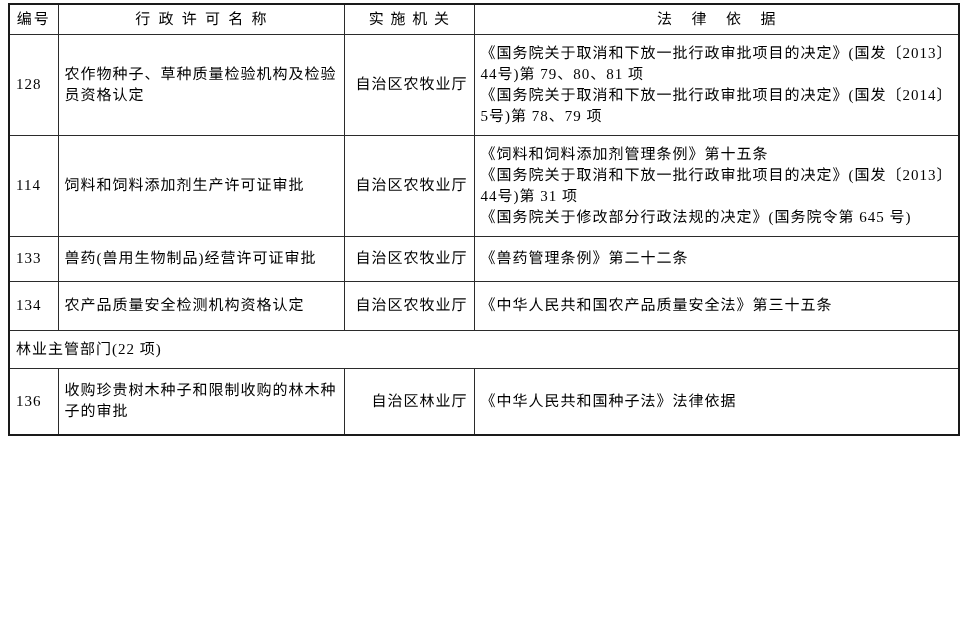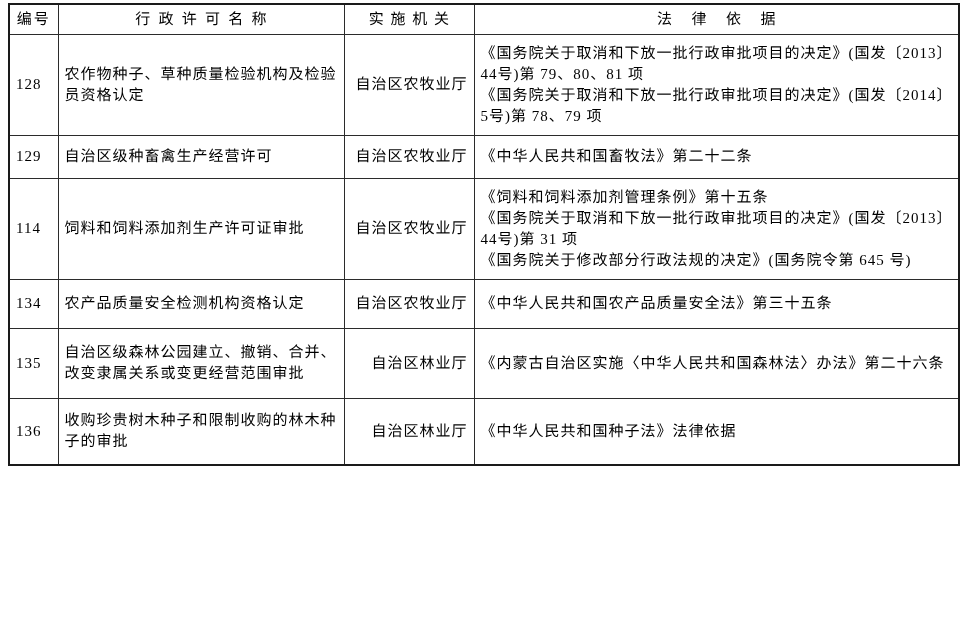--- a/index.html
+++ b/index.html
@@ -121,53 +121,48 @@
     <tbody>
       <tr class="r128">
         <td class="c-num">128</td>
         <td class="c-name">农作物种子、草种质量检验机构及检验员资格认定</td>
         <td class="c-agency">自治区农牧业厅</td>
         <td class="c-legal">
           <div class="legal-line">《国务院关于取消和下放一批行政审批项目的决定》(国发〔2013〕44号)第 79、80、81 项</div>
           <div class="legal-line">《国务院关于取消和下放一批行政审批项目的决定》(国发〔2014〕5号)第 78、79 项</div>
         </td>
       </tr>
-      <tr class="r129">
-        <td class="c-num">129</td>
-        <td class="c-name">自治区级种畜禽生产经营许可</td>
-        <td class="c-agency">自治区农牧业厅</td>
-        <td class="c-legal">
-          <div class="legal-line">《中华人民共和国畜牧法》第二十二条</div>
-        </td>
-      </tr>
       <tr class="r131">
         <td class="c-num">114</td>
         <td class="c-name">饲料和饲料添加剂生产许可证审批</td>
         <td class="c-agency">自治区农牧业厅</td>
         <td class="c-legal">
           <div class="legal-line">《饲料和饲料添加剂管理条例》第十五条</div>
           <div class="legal-line">《国务院关于取消和下放一批行政审批项目的决定》(国发〔2013〕44号)第 31 项</div>
           <div class="legal-line">《国务院关于修改部分行政法规的决定》(国务院令第 645 号)</div>
         </td>
       </tr>
+      <tr class="r133">
+        <td class="c-num">133</td>
+        <td class="c-name">兽药(兽用生物制品)经营许可证审批</td>
+        <td class="c-agency">自治区农牧业厅</td>
+        <td class="c-legal">
+          <div class="legal-line">《兽药管理条例》第二十二条</div>
+        </td>
+      </tr>
       <tr class="r134">
         <td class="c-num">134</td>
         <td class="c-name">农产品质量安全检测机构资格认定</td>
         <td class="c-agency">自治区农牧业厅</td>
         <td class="c-legal">
           <div class="legal-line">《中华人民共和国农产品质量安全法》第三十五条</div>
         </td>
       </tr>
-      <tr class="r135">
-        <td class="c-num">135</td>
-        <td class="c-name">自治区级森林公园建立、撤销、合并、改变隶属关系或变更经营范围审批</td>
-        <td class="c-agency">自治区林业厅</td>
-        <td class="c-legal">
-          <div class="legal-line">《内蒙古自治区实施〈中华人民共和国森林法〉办法》第二十六条</div>
-        </td>
+      <tr class="section-row">
+        <td class="c-section" colspan="4">林业主管部门(22 项)</td>
       </tr>
       <tr class="r136">
         <td class="c-num">136</td>
         <td class="c-name">收购珍贵树木种子和限制收购的林木种子的审批</td>
         <td class="c-agency">自治区林业厅</td>
         <td class="c-legal">
           <div class="legal-line">《中华人民共和国种子法》法律依据</div>
         </td>
       </tr>
     </tbody>

